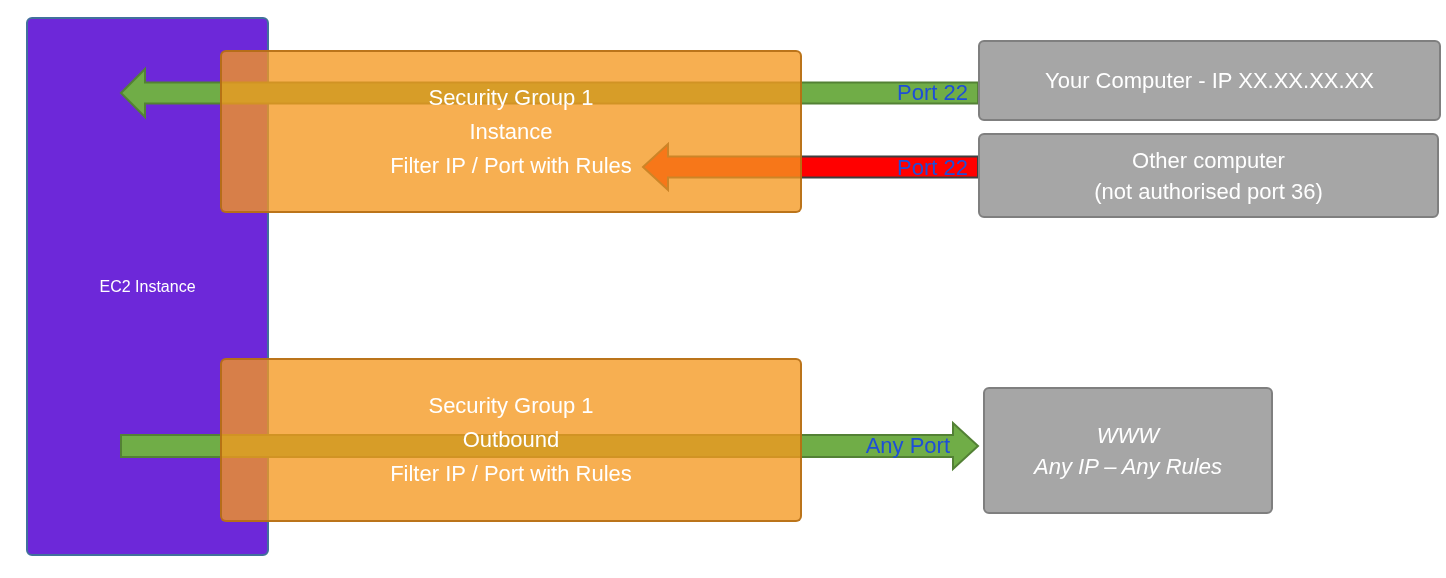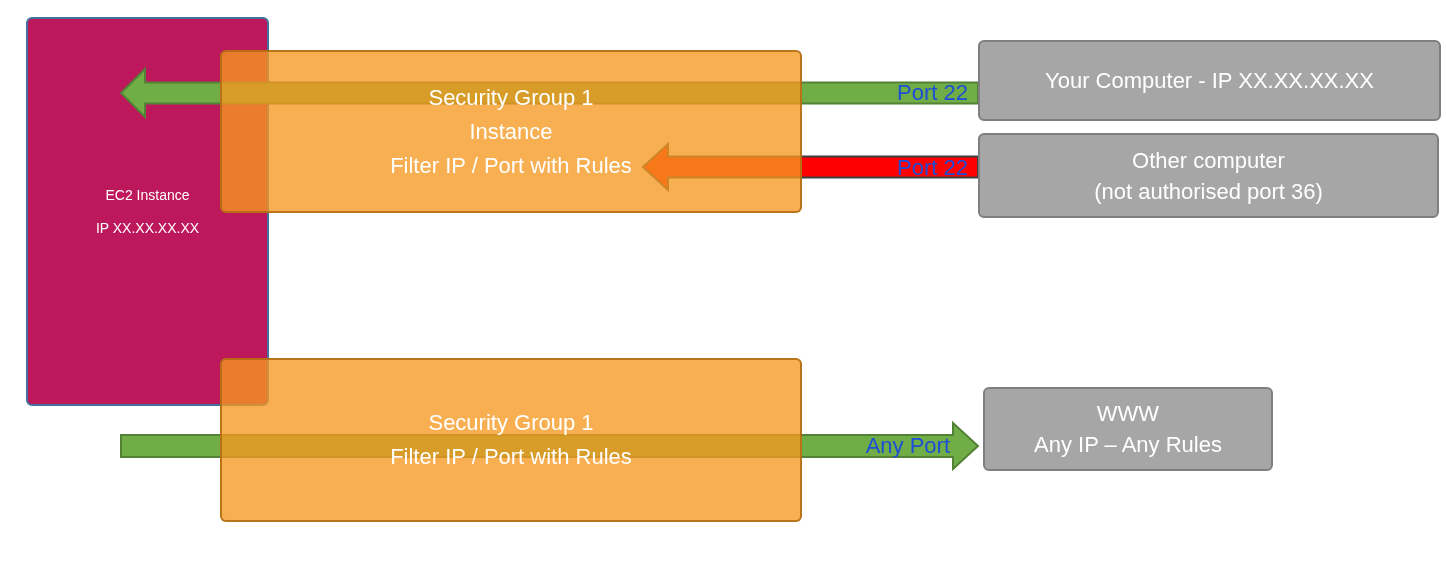--- a/index.html
+++ b/index.html
@@ -7,77 +7,77 @@
     position:relative;width:1446px;height:578px;background:#ffffff;
     font-family:"Liberation Sans",sans-serif;overflow:hidden;
   }
   .node{
     position:absolute;box-sizing:border-box;display:flex;flex-direction:column;
     justify-content:center;align-items:center;text-align:center;color:#ffffff;border-radius:6px;
   }
   .node .line{width:100%;}
   
   .ec2{
-    left:26px;top:17px;width:243px;height:389px;
-    background:#be185d;border:2px solid #41719C;z-index:1;
-    font-size:14px;line-height:33px;
+    left:26px;top:17px;width:243px;height:539px;
+    background:#6d28d9;border:2px solid #41719C;z-index:1;
+    font-size:16px;line-height:33px;
   }
   
   .arrows{position:absolute;left:0;top:0;width:1446px;height:578px;z-index:2;}
   .arrow-green{stroke:#538135;stroke-width:2;}
   .arrow-red{stroke:#3F3F3F;stroke-width:2;}
   
   .sg{
     left:220px;width:582px;height:163px;
     background:rgba(245,152,32,0.78);border:2px solid rgba(176,106,18,0.85);
     z-index:3;font-size:22px;line-height:34px;
   }
   .sg-top{top:50px;}
   .sg-bottom{top:358px;height:164px;}
   
   .gray{
     background:#A6A6A6;border:2px solid #7F7F7F;z-index:3;
     font-size:22px;line-height:31px;
   }
   .your-computer{left:978px;top:40px;width:463px;height:81px;}
   .other-computer{left:978px;top:133px;width:461px;height:85px;}
-  .www{left:983px;top:387px;width:290px;height:84px;}
+  .www{left:983px;top:387px;width:290px;height:127px;font-style:italic;}
   
   .flow-label{
     position:absolute;z-index:4;color:#1d4ed8;font-size:22px;line-height:24px;
     text-align:right;white-space:nowrap;
   }
   .port22-top{top:81px;right:478px;}
   .port22-red{top:156px;right:478px;}
   .anyport{top:434px;right:496px;}
 </style>
 </head>
 <body>
 
 <div class="canvas">
 
   <div class="node ec2">
     <div class="line">EC2 Instance</div>
-    <div class="line">IP XX.XX.XX.XX</div>
   </div>
 
   <svg class="arrows" viewBox="0 0 1446 578" xmlns="http://www.w3.org/2000/svg">
     <polygon class="arrow-green" points="121,93 145,69 145,82.5 978,82.5 978,103.5 145,103.5 145,117" fill="#70AD47"></polygon>
     <polygon class="arrow-red" points="643,167 668,144 668,156.5 978,156.5 978,177.5 668,177.5 668,190" fill="#FF0000"></polygon>
     <polygon class="arrow-green" points="978,446 953,423 953,435 121,435 121,457 953,457 953,469" fill="#70AD47"></polygon>
   </svg>
 
   <div class="node sg sg-top">
     <div class="line">Security Group 1</div>
     <div class="line">Instance</div>
     <div class="line">Filter IP / Port with Rules</div>
   </div>
 
   <div class="node sg sg-bottom">
     <div class="line">Security Group 1</div>
+    <div class="line">Outbound</div>
     <div class="line">Filter IP / Port with Rules</div>
   </div>
 
   <div class="node gray your-computer">
     <div class="line">Your Computer - IP XX.XX.XX.XX</div>
   </div>
 
   <div class="node gray other-computer">
     <div class="line">Other computer</div>
     <div class="line">(not authorised port 36)</div>

